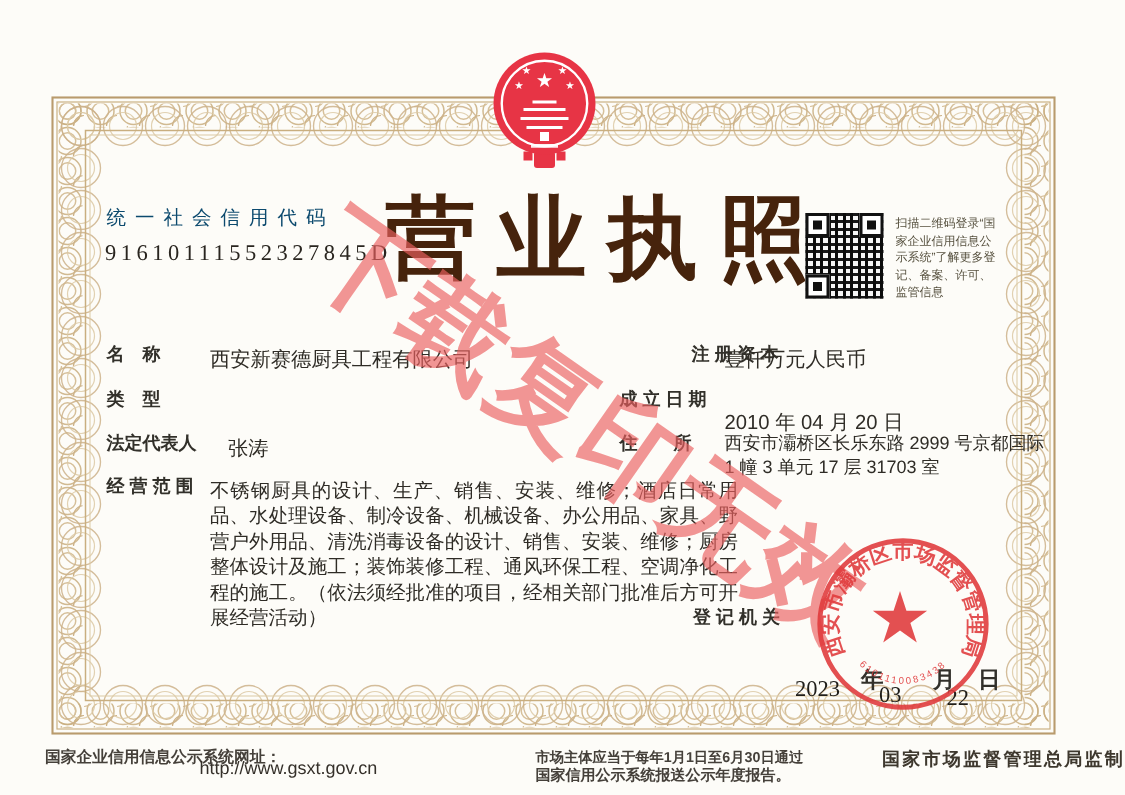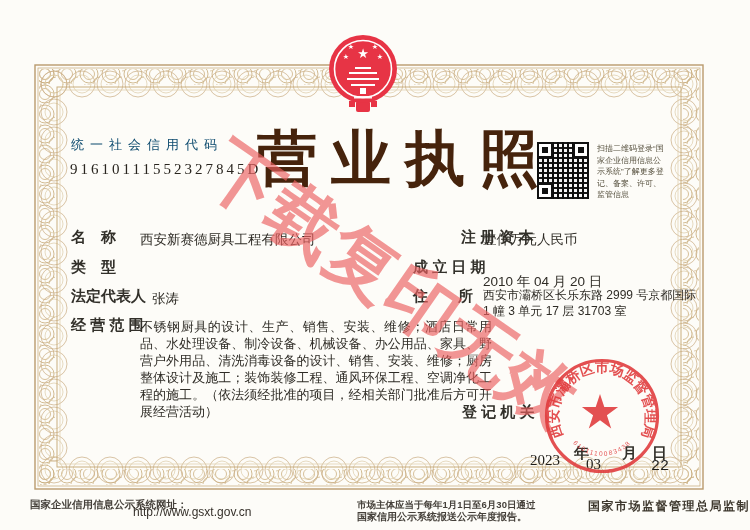--- a/index.html
+++ b/index.html
@@ -23,21 +23,21 @@
   
   .qr{left:537px;top:142px;width:52px;height:57px;z-index:3;
       background:
         repeating-linear-gradient(0deg, rgba(12,12,12,.95) 0 2px, transparent 2px 5px),
         repeating-linear-gradient(90deg, #0c0c0c 0 2px, #f6f6f6 2px 5px);}
   .qr .f{position:absolute;width:12px;height:12px;border:2px solid #111;background:#fff;}
   .qr .f::after{content:"";position:absolute;left:3px;top:3px;width:6px;height:6px;background:#111;}
   .qr .tl{left:0;top:0}.qr .tr{right:0;top:0}.qr .bl{left:0;bottom:0}
   .qr-caption{left:597px;top:143px;width:68px;font-size:8px;line-height:11.5px;color:#57513f;z-index:3;}
   
-  .flabel{font-size:15px;font-weight:bold;color:#32302a;z-index:3;white-space:nowrap;}
+  .flabel{font-size:12px;font-weight:bold;color:#32302a;z-index:3;white-space:nowrap;}
   .fvalue{font-size:13.5px;color:#2f2c26;z-index:3;white-space:nowrap;}
   .scope-text{left:140px;top:318px;width:352px;font-size:13px;line-height:17px;
               white-space:normal;text-align:justify;z-index:3;}
   .addr{left:483px;top:287px;width:216px;font-size:12px;line-height:16px;white-space:normal;z-index:3;}
   
   .regauth{left:462px;top:403px;}
   .dunit{font-size:15px;font-weight:bold;color:#32302a;z-index:3;}
   .dnum{font-size:15px;font-family:"Liberation Serif",serif;color:#1f1d19;z-index:3;}
   
   .watermark{left:236px;top:130px;font-size:72px;font-weight:900;line-height:72px;
@@ -276,21 +276,21 @@
 
   <div class="abs flabel" style="left:413px;top:287px;">住　　所</div>
   <div class="abs fvalue addr">西安市灞桥区长乐东路 2999 号京都国际 1 幢 3 单元 17 层 31703 室</div>
 
   <div class="abs flabel regauth">登 记 机 关</div>
 
   <div class="abs dnum" style="left:530px;top:452px;">2023</div>
   <div class="abs dunit" style="left:574px;top:444px;">年</div>
   <div class="abs dnum" style="left:586px;top:456px;">03</div>
   <div class="abs dunit" style="left:622px;top:444px;">月</div>
-  <div class="abs dnum" style="left:651px;top:458px;font-family:Liberation Mono, monospace;">22</div>
+  <div class="abs dnum" style="left:631px;top:458px;">22</div>
   <div class="abs dunit" style="left:652px;top:444px;">日</div>
 
   <svg id="seal" width="130" height="130" viewBox="0 0 130 130">
     <defs>
       <path id="sealArc" d="M 26.9 87 A 44 44 0 1 1 103.1 87" fill="none"></path>
       <path id="numArc" d="M 34.4 90.7 A 40 40 0 0 0 95.6 90.7" fill="none"></path>
     </defs>
     <circle cx="65" cy="65" r="55.5" fill="none" stroke="#e0393b" stroke-width="3.2"></circle>
     <polygon points="63,43 67.3,56.1 81.1,56.1 69.9,64.3 74.2,77.4 63,69.3 51.8,77.4 56.1,64.3 44.9,56.1 58.7,56.1" fill="#e0393b"></polygon>
     <text font-size="14" fill="#e0393b" font-weight="bold" font-family="Liberation Sans,sans-serif">

